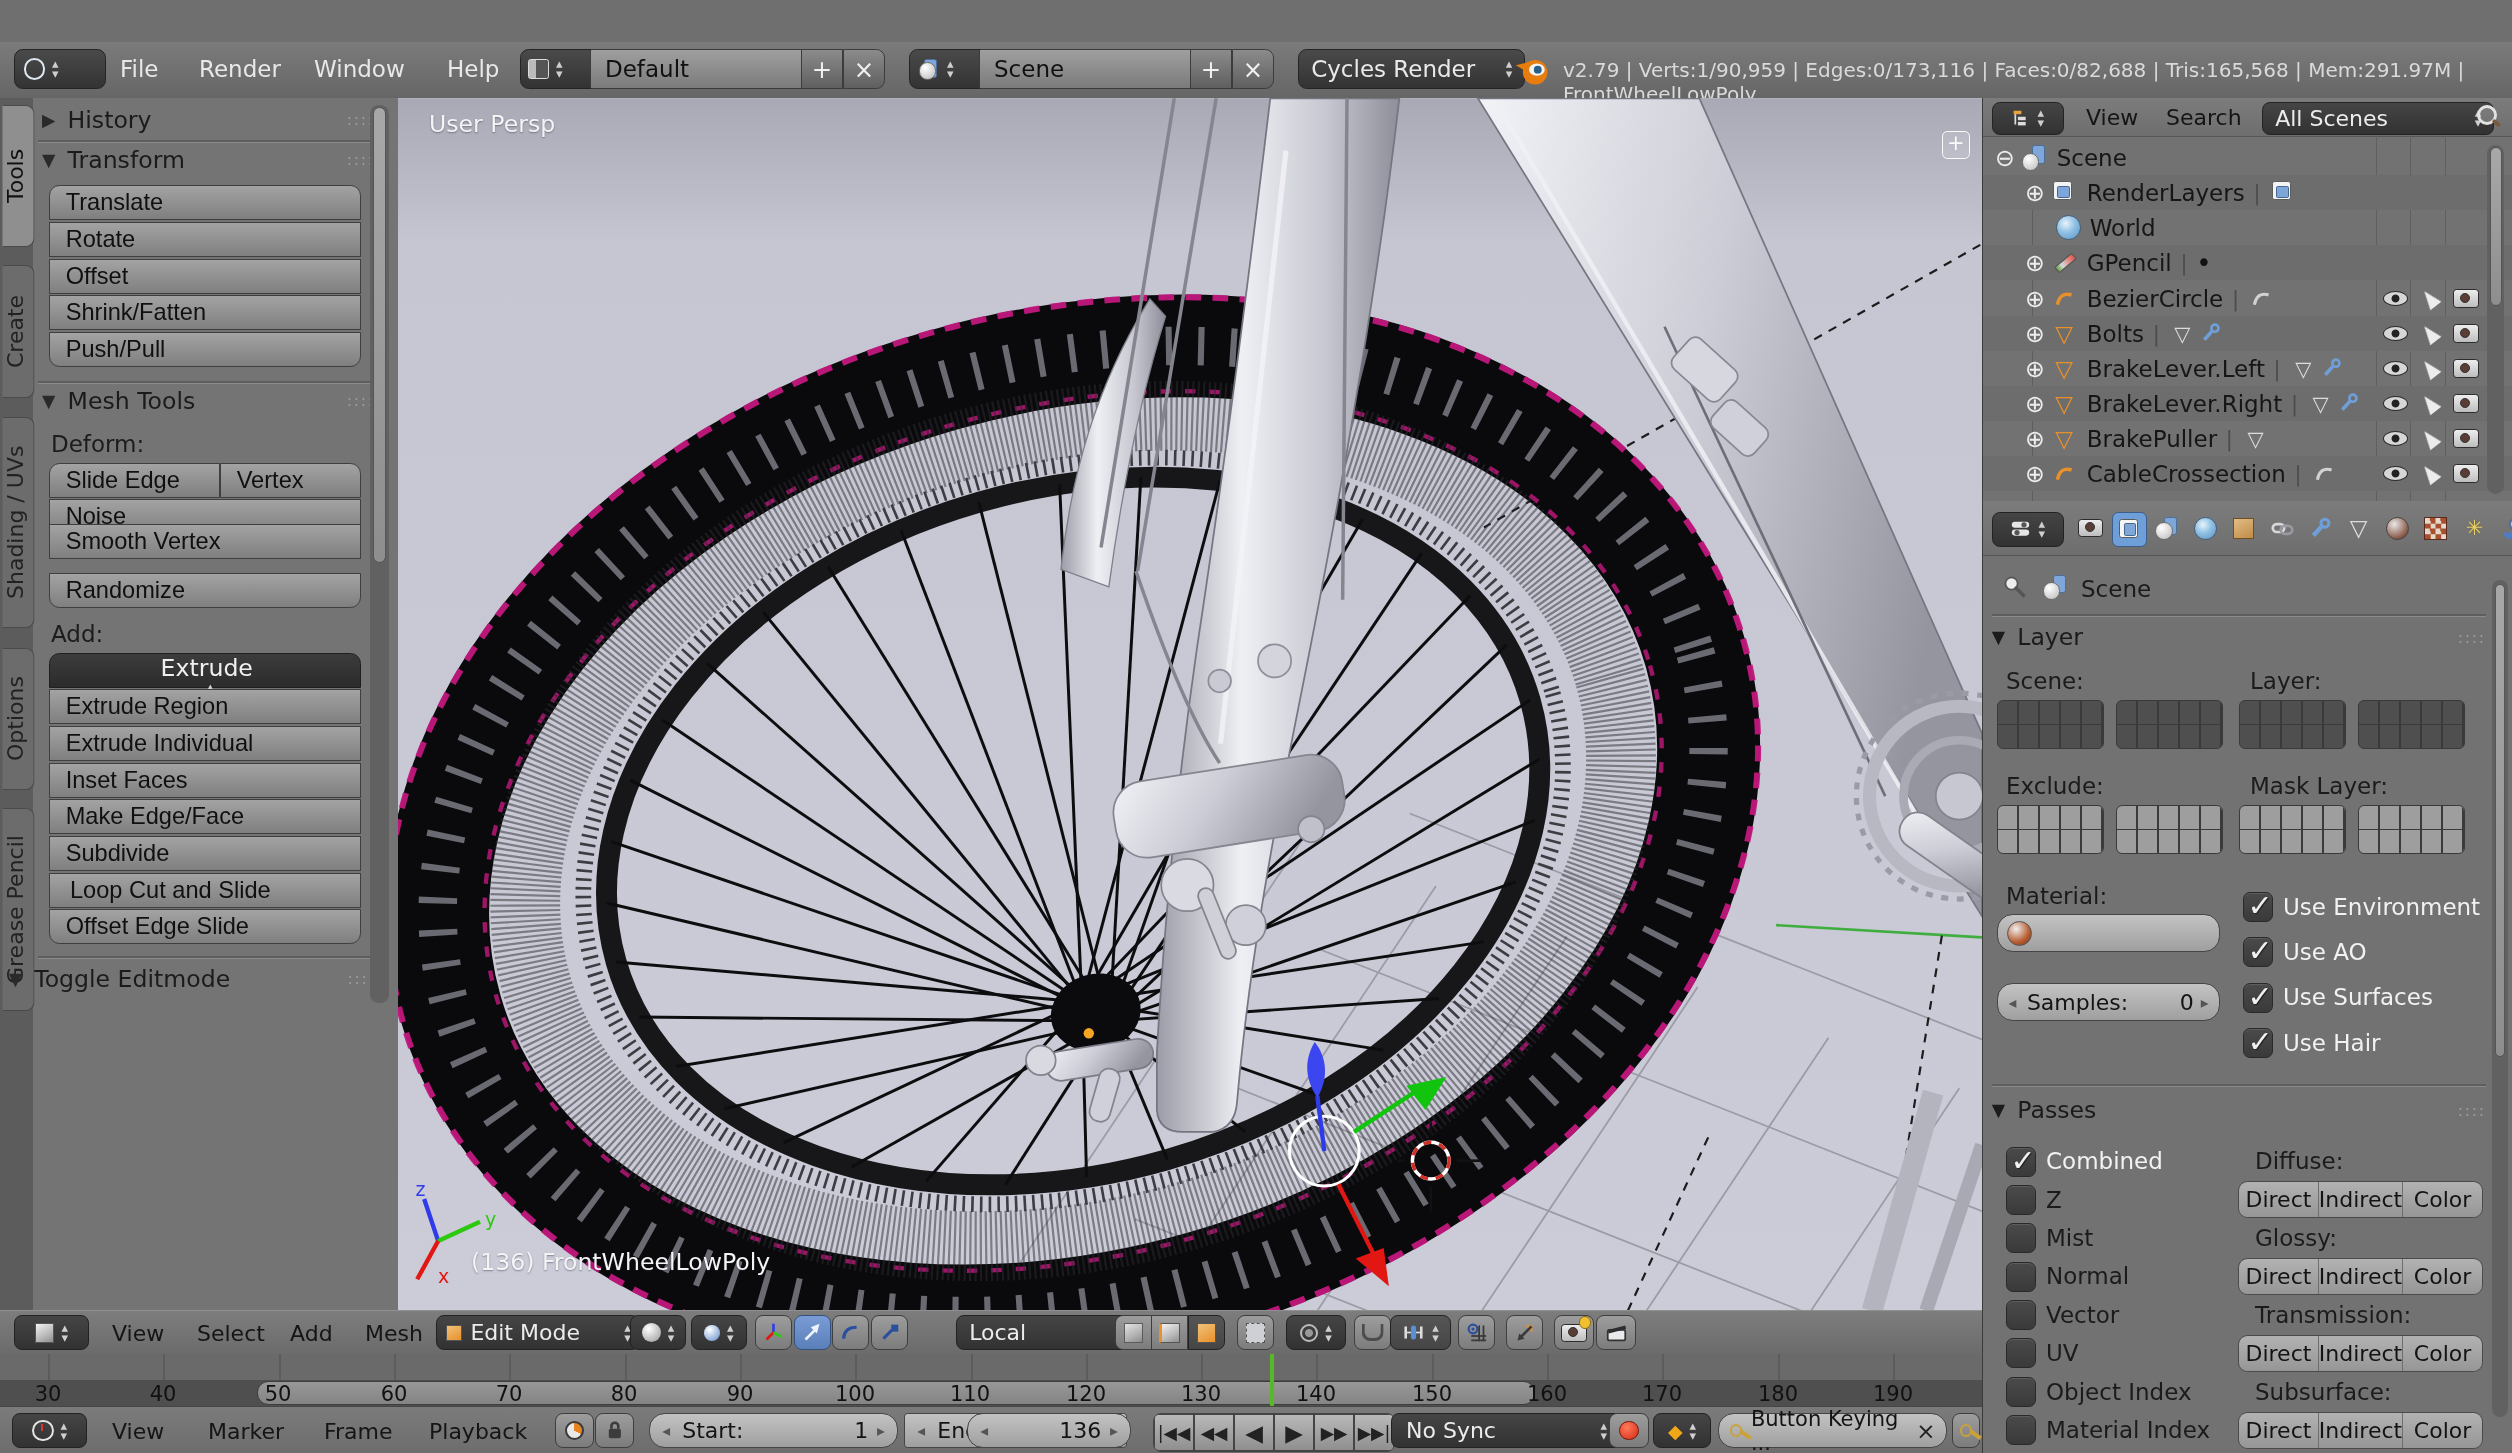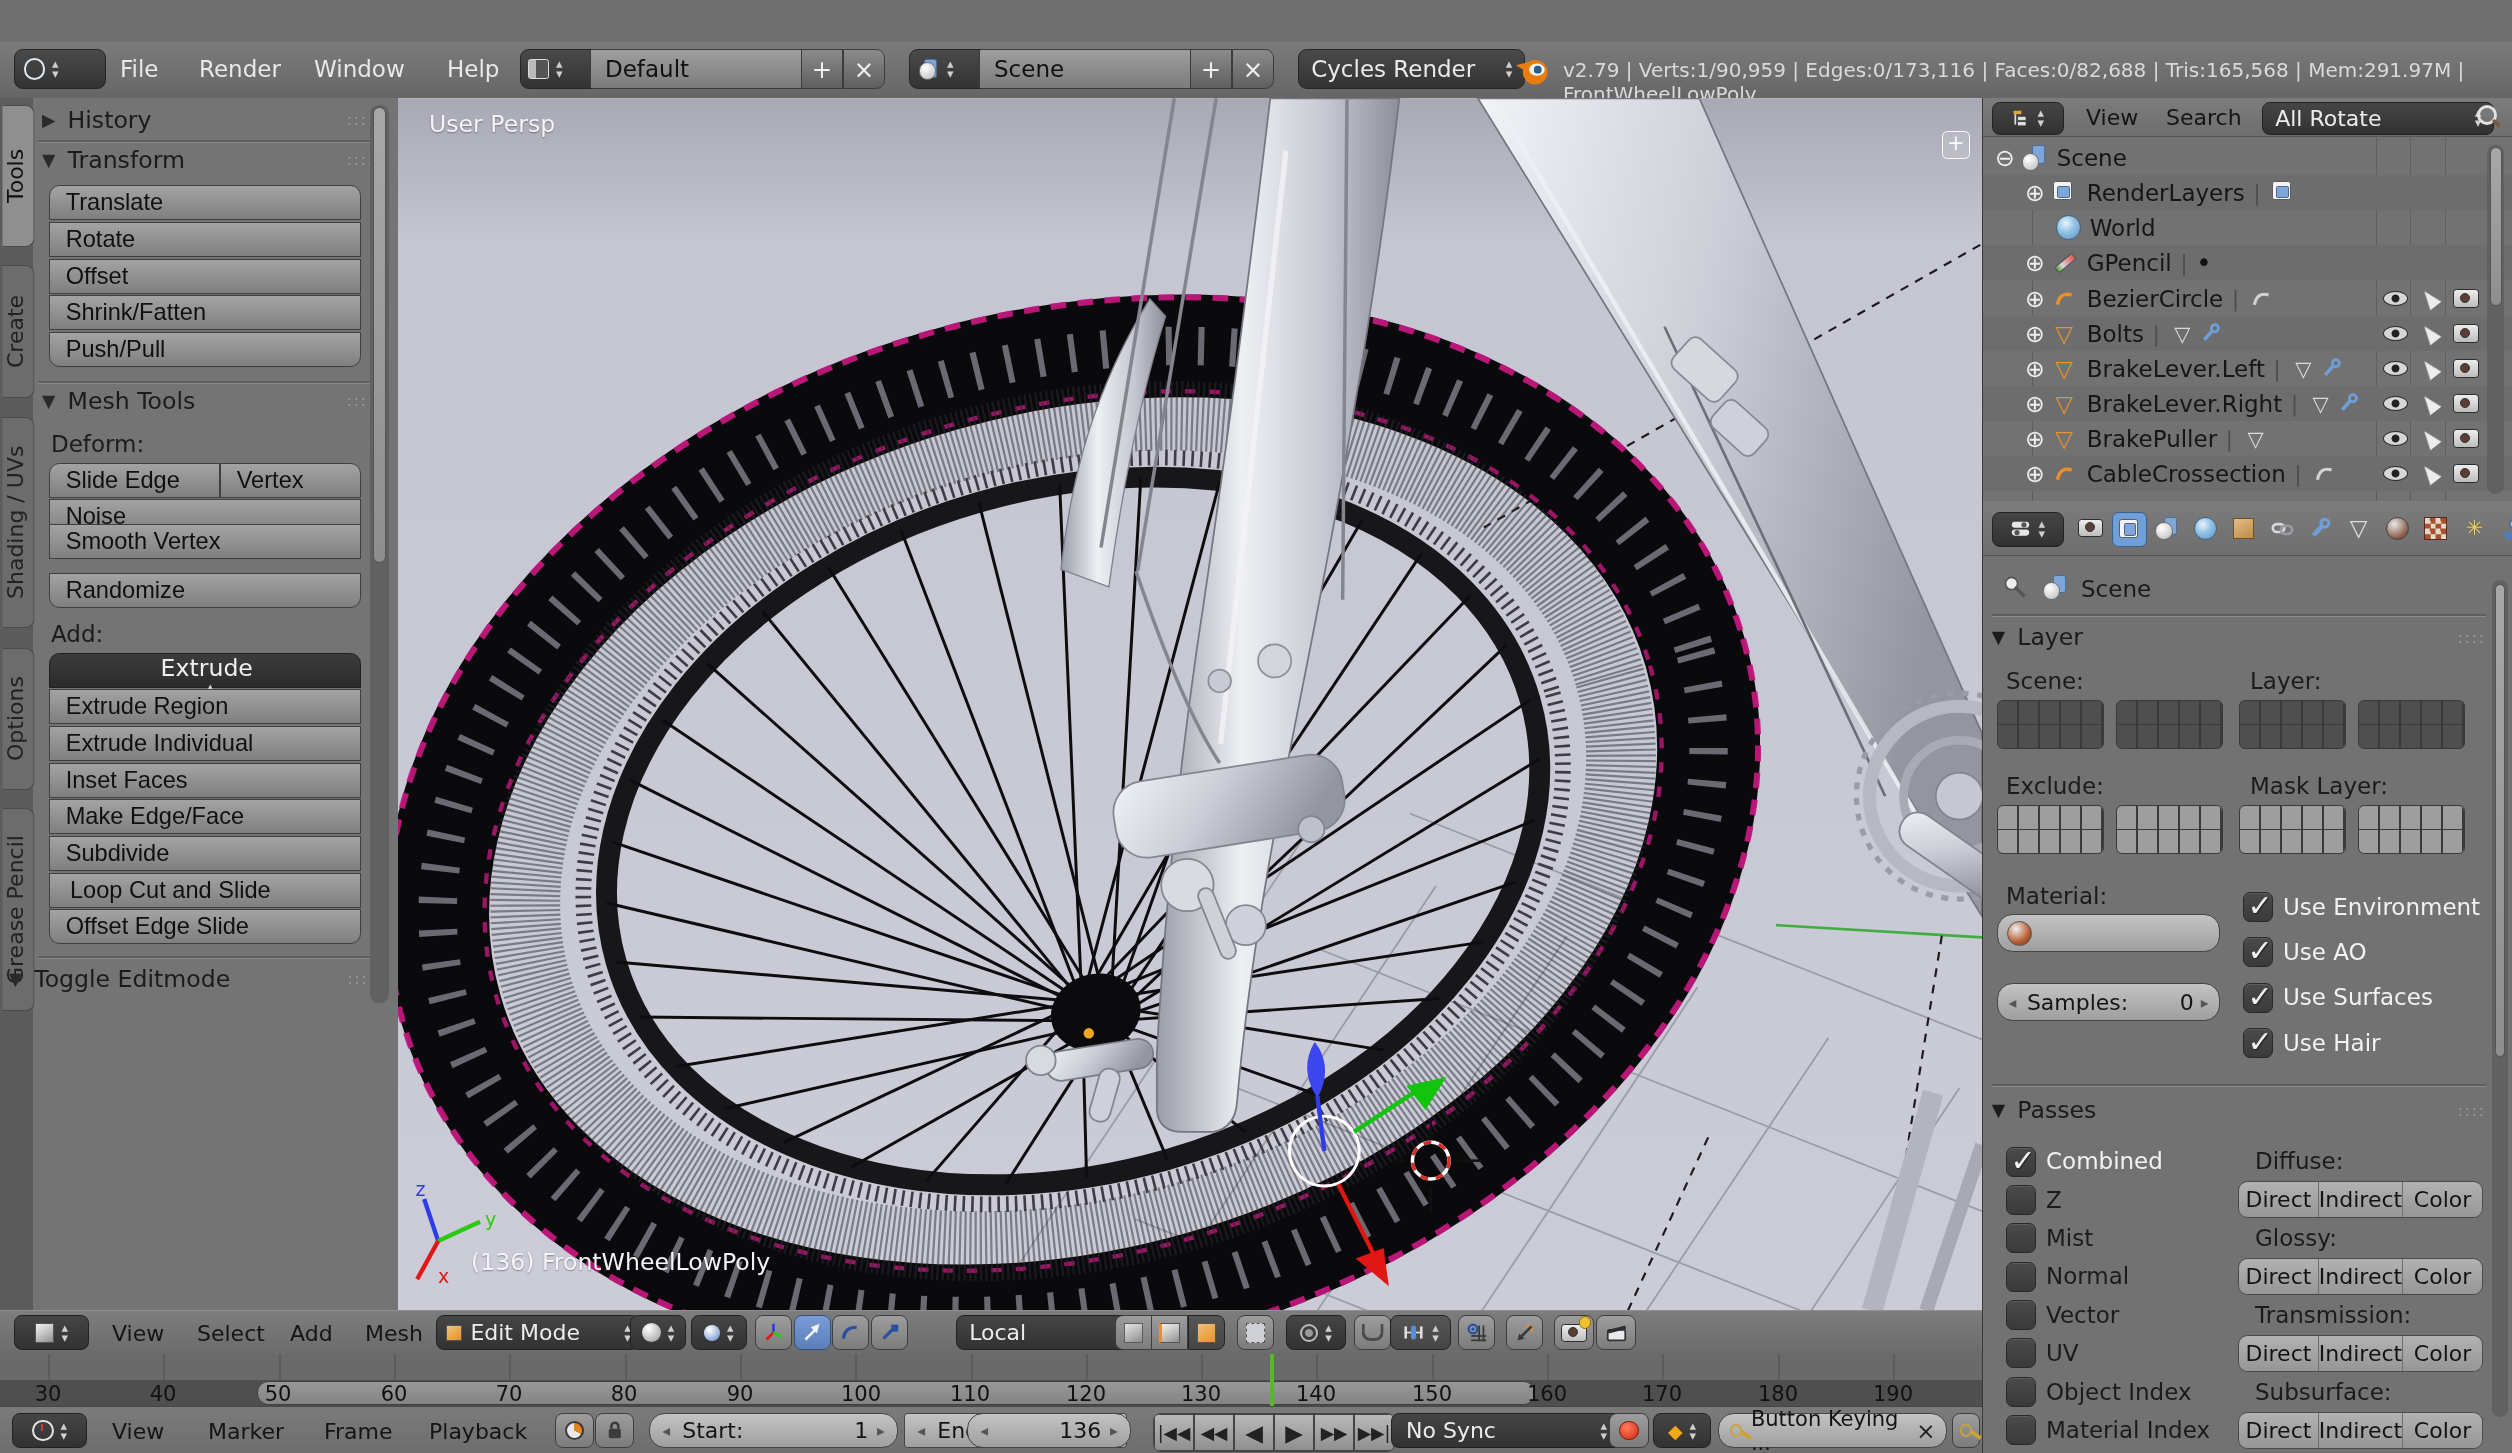--- a/index.html
+++ b/index.html
@@ -587,21 +587,21 @@
   <div class="abs" id="truler">
     <div id="tr-bar"></div>
     <div id="ruler-labels" style="position:absolute;inset:0;">
         <span class="ruler-num" style="left: 22px;">30</span>
         <span class="ruler-num" style="left: 137px;">40</span>
         <span class="ruler-num" style="left: 252px;">50</span>
         <span class="ruler-num" style="left: 368px;">60</span>
         <span class="ruler-num" style="left: 483px;">70</span>
         <span class="ruler-num" style="left: 598px;">80</span>
         <span class="ruler-num" style="left: 714px;">90</span>
-        <span class="ruler-num" style="left: 829px; text-align: right;">100</span>
+        <span class="ruler-num" style="left: 829px;">100</span>
         <span class="ruler-num" style="left: 944px;">110</span>
         <span class="ruler-num" style="left: 1060px;">120</span>
         <span class="ruler-num" style="left: 1175px;">130</span>
         <span class="ruler-num" style="left: 1290px;">140</span>
         <span class="ruler-num" style="left: 1406px;">150</span>
         <span class="ruler-num" style="left: 1521px;">160</span>
         <span class="ruler-num" style="left: 1636px;">170</span>
         <span class="ruler-num" style="left: 1752px;">180</span>
         <span class="ruler-num" style="left: 1867px;">190</span>
       </div>
@@ -694,21 +694,21 @@
             <rect x="8" y="15" width="9" height="4" fill="#ddd"></rect>
         </svg>
         <span class="updn">
             <span>▴</span>
             <span>▾</span>
           </span>
       </div>
       <span class="abs menu-dark" style="left:103px;top:7px;">View</span>
       <span class="abs menu-dark" style="left:183px;top:7px;">Search</span>
       <div class="hbtn dark" style="left:279px;top:3.5px;width:206px;height:31px;padding:0 12.2px;">
-        <span style="flex:1;font-size:22px;">All Rotate</span>
+        <span style="flex:1;font-size:22px;">All Scenes</span>
           <span class="updn">
             <span>▴</span>
             <span>▾</span>
           </span>
       </div>
       <span class="abs mag" style="left:492px;top:5.2px;"></span>
     </div>
     <div class="osep" style="left:393px;"></div>
     <div class="osep" style="left:427px;"></div>
     <div class="osep" style="left:462px;"></div>

